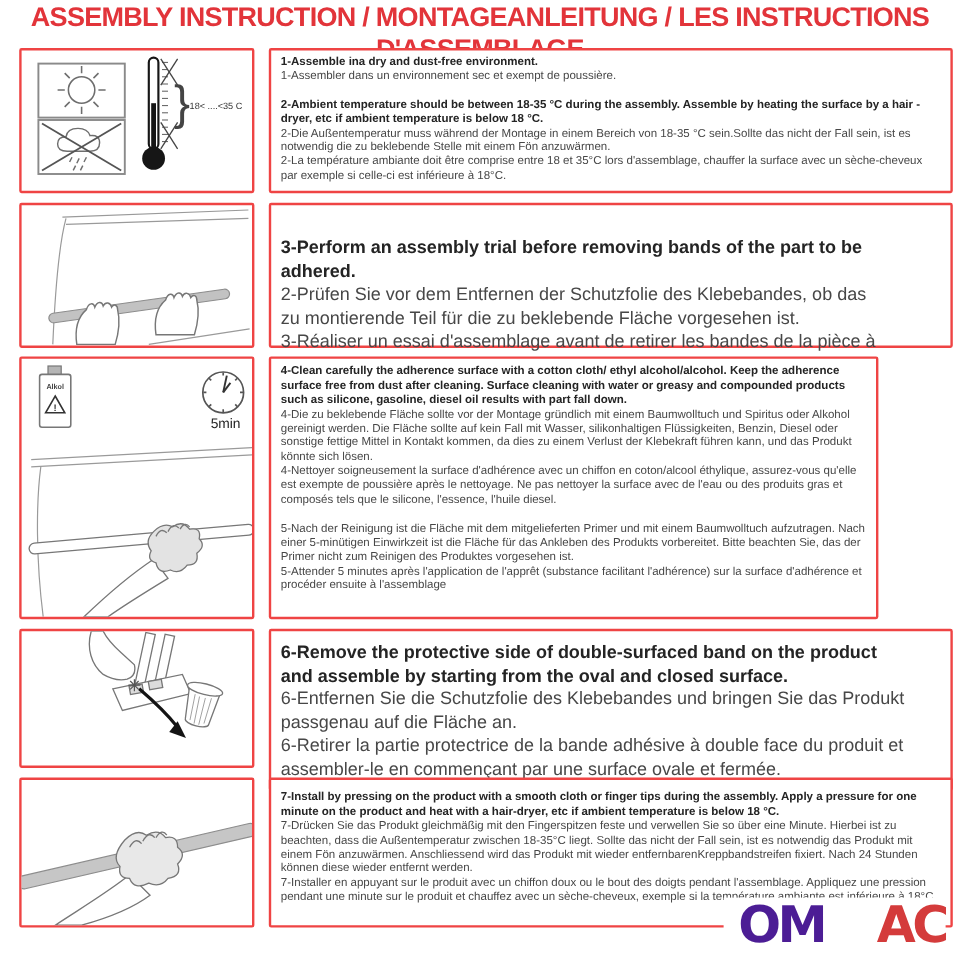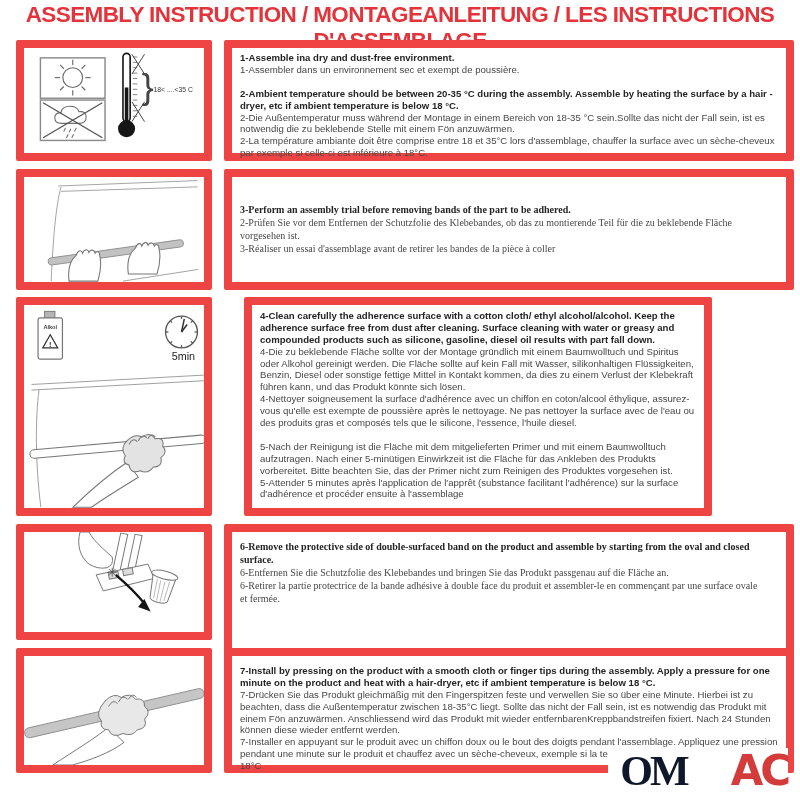--- a/index.html
+++ b/index.html
@@ -1,43 +1,43 @@
 <!DOCTYPE html>
 <html><head>
 <meta charset="utf-8">
 <style>
   html,body{margin:0;padding:0;background:#ffffff;}
   .page{position:relative;width:800px;height:800px;background:#fff;
         font-family:"Liberation Sans","DejaVu Sans",sans-serif;overflow:hidden;}
   .title{position:absolute;top:2px;left:0;width:800px;text-align:center;
          font-size:22.5px;font-weight:800;letter-spacing:-0.6px;color:#e2343a;
          font-family:"Liberation Sans",sans-serif;}
-  .box{position:absolute;border:8px solid #ef4444;border-radius:2px;background:#fff;box-sizing:border-box;}
+  .box{position:absolute;border:2px solid #ef4444;border-radius:2px;background:#fff;box-sizing:border-box;}
   .txt{padding:4px 8px;}
   .blk{margin:0;}
   .blk + .blk{margin-top:12px;}
   .blk span{display:block;}
   .sm{font-size:9.6px;line-height:1.24;}
-  .lg{font-size:10px;line-height:1.3;font-family:Liberation Serif, serif;}
+  .lg{font-size:15px;line-height:1.3;}
   .en{font-weight:bold;color:#242424;}
   .de,.fr{font-weight:normal;color:#474747;}
   .illu svg{display:block;width:100%;height:100%;}
   .logo{position:absolute;right:12px;bottom:8px;background:#fff;padding:2px 0 0 12px;
         font-size:42px;font-weight:900;letter-spacing:-3px;line-height:1;
         font-family:"DejaVu Sans","Liberation Sans",sans-serif;}
-  .logo .black{color:#0f172a;font-family:Liberation Serif, serif;}
+  .logo .black{color:#4c1d95;}
   .logo .red{color:#d43b3b;padding-left:44px;}
   
   .r1i{left:16px;top:40px;width:196px;height:121px;}
   .r1t{left:224px;top:40px;width:570px;height:121px;}
   .r2i{left:16px;top:169px;width:196px;height:121px;}
   .r2t{left:224px;top:169px;width:570px;height:121px;padding-top:26px;}
   .r2t .inner{width:505px;}
   .r3i{left:16px;top:297px;width:196px;height:219px;}
-  .r3t{left:224px;top:297px;width:468px;height:219px;padding-top:5px;margin-left:20px;}
+  .r3t{left:224px;top:297px;width:508px;height:219px;padding-top:5px;}
   .r4i{left:16px;top:524px;width:196px;height:116px;}
   .r4t{left:224px;top:524px;width:570px;height:135px;padding-top:8px;}
   .r4t .inner{width:525px;}
   .r5i{left:16px;top:648px;width:196px;height:125px;}
   .r5t{left:224px;top:648px;width:570px;height:125px;padding-top:9px;}
 </style>
 </head>
 <body>
 
 <div class="page">
@@ -97,21 +97,21 @@
         <text x="140" y="49" font-size="7.6" fill="#333">18&lt; ....&lt;35 C</text>
       </g>
     </svg>
   </div>
   <div class="box txt r1t sm">
     <p class="blk">
       <span class="en">1-Assemble ina dry and dust-free environment.</span>
       <span class="fr">1-Assembler dans un environnement sec et exempt de poussière.</span>
     </p>
     <p class="blk">
-      <span class="en">2-Ambient temperature should be between 20-35 °C  during the assembly. Assemble by heating the surface by a hair -dryer, etc if ambient temperature is below 18 °C.</span>
+      <span class="en">2-Ambient temperature should be between 18-35 °C  during the assembly. Assemble by heating the surface by a hair -dryer, etc if ambient temperature is below 18 °C.</span>
       <span class="de">2-Die Außentemperatur muss während der Montage in einem Bereich von 18-35 °C  sein.Sollte das nicht der Fall sein, ist es notwendig die zu beklebende Stelle mit einem Fön anzuwärmen.</span>
       <span class="fr">2-La température ambiante doit être comprise entre 18 et 35°C lors d'assemblage, chauffer la surface avec un sèche-cheveux par exemple si celle-ci est inférieure à 18°C.</span>
     </p>
   </div>
 
   <div class="box illu r2i">
     <svg viewBox="0 0 192 117">
       <g stroke="#9a9a9a" fill="none" stroke-width="1">
         <path d="M34,10 L189,4"></path>
           <path d="M37,16 L189,11"></path>

